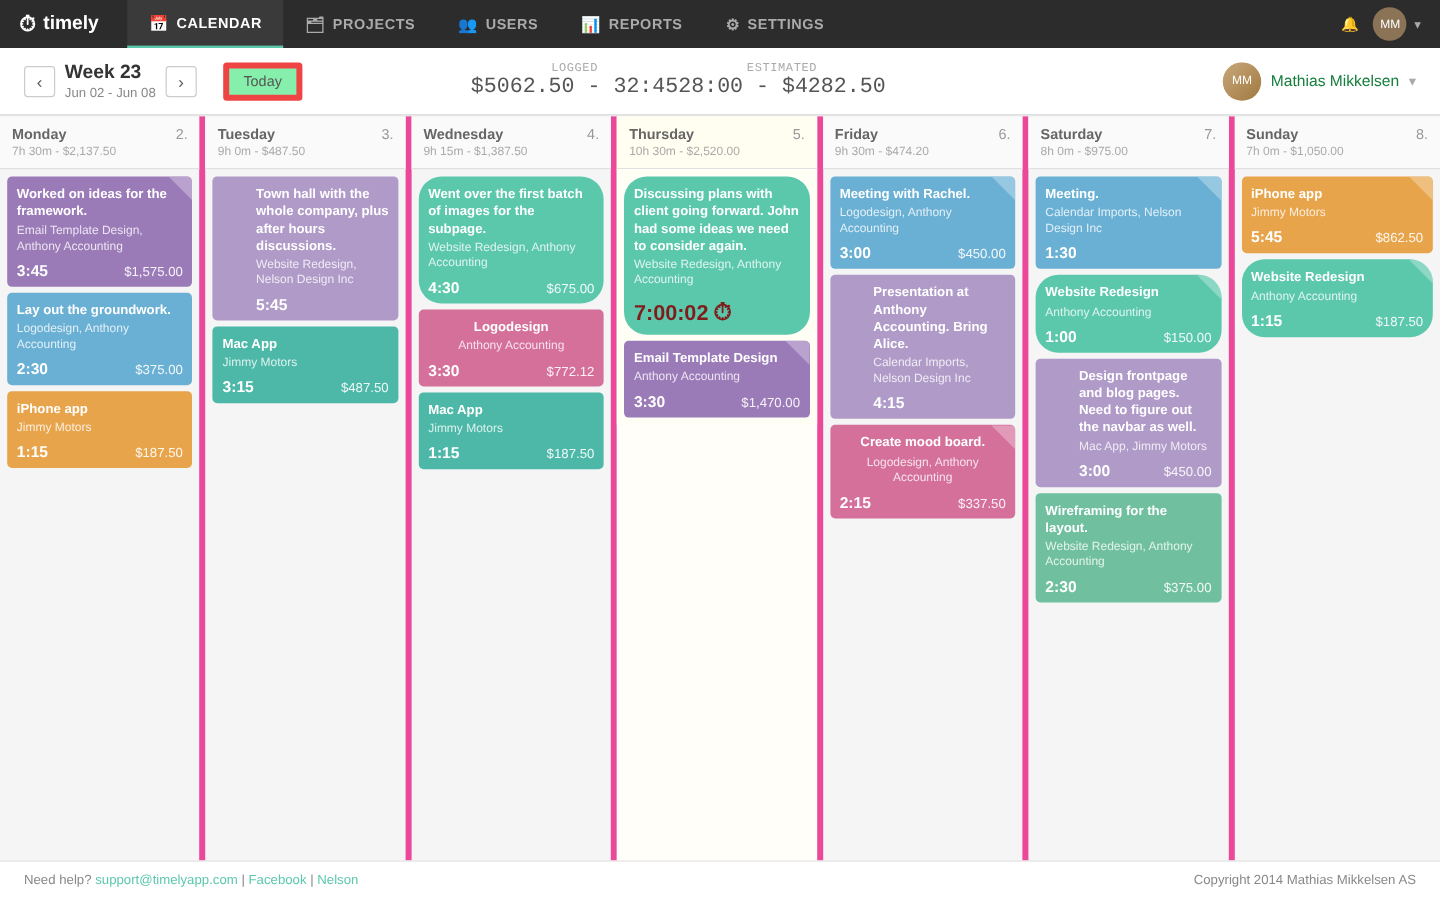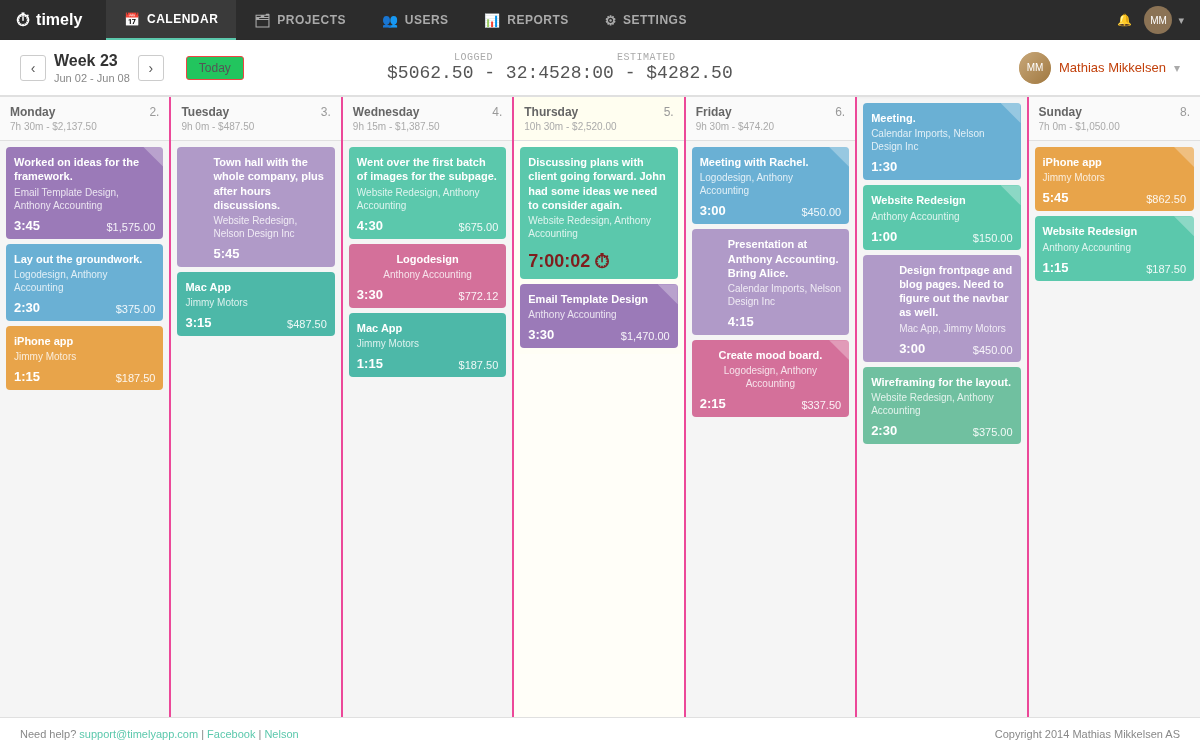--- a/index.html
+++ b/index.html
@@ -40,41 +40,41 @@
     }
     .week-nav { display: flex; align-items: center; gap: 8px; }
     .week-btn {
       width: 26px; height: 26px; border: 1px solid #ccc; background: #fff; border-radius: 3px; cursor: pointer;
       display: flex; align-items: center; justify-content: center; font-size: 14px; color: #555;
     }
     .week-title { font-size: 16px; font-weight: 600; color: #333; }
     .week-dates { font-size: 11px; color: #888; margin-top: 2px; }
     .week-info { display: flex; flex-direction: column; align-items: flex-start; }
     .today-btn {
-      margin-left: 14px; padding: 4px 12px; border: 1px solid #ef4444; background: #22c55e; border-radius: 3px; cursor: pointer;
+      margin-left: 14px; padding: 4px 12px; border: 5px solid #ef4444; background: #86efac; border-radius: 3px; cursor: pointer;
       font-size: 12px; color: #555;
     }
     .week-stats { display: flex; margin: 0 auto; font-family: Liberation Mono, monospace; }
     .stat-group { text-align: center; }
     .stat-label { font-size: 10px; color: #aaa; text-transform: uppercase; letter-spacing: 0.5px; }
     .stat-value { font-size: 18px; font-weight: 300; color: #555; }
     .user-info { display: flex; align-items: center; gap: 8px; margin-left: auto; }
     .user-avatar { width: 32px; height: 32px; border-radius: 50%; background: #c8a87a; display: flex; align-items: center; justify-content: center; overflow: hidden; }
-    .user-name { font-size: 13px; color: #c2410c; }
+    .user-name { font-size: 13px; color: #15803d; }
 
     
     .calendar-container { overflow-x: auto; }
     .calendar-grid {
       display: grid;
       grid-template-columns: repeat(7, 1fr);
       border-top: 1px solid #e0e0e0;
       min-width: 1000px;
     }
     .day-column {
-      border-right: 2px solid #ec4899;
+      border-right: 5px solid #ec4899;
       min-height: 620px;
     }
     .day-column:last-child { border-right: none; }
     .day-header {
       padding: 8px 10px;
       border-bottom: 1px solid #e0e0e0;
       background: #fafafa;
     }
     .day-name { font-size: 12px; color: #666; font-weight: 600; }
     .day-num { font-size: 12px; color: #999; float: right; }
@@ -106,21 +106,21 @@
 
     
     .today-column .day-header { background: #fffef0; }
     .today-column .day-body { background: #fffef5; }
     .today-column { background: #fffef8; }
 
     
     .c-purple { background: #9b7ab8; }
     .c-blue { background: #6ab0d4; }
     .c-orange { background: #e8a44a; }
-    .c-green { background: #5bc8ac; }
+    .c-green { background: #5bc8ac; border-radius: 19px; }
     .c-teal { background: #4db8a8; }
     .c-pink { background: #d4709a; text-align: center; }
     .c-lavender { background: #b09ac8; padding-left: 36px; }
     .c-mint { background: #70c0a0; }
 
     
     .footer {
       background: #fff;
       border-top: 1px solid #e0e0e0;
       padding: 10px 20px;
@@ -375,20 +375,25 @@
       <div class="event-subtitle">Logodesign, Anthony Accounting</div>
 
         <div class="event-footer">
           <span class="event-time">2:15</span>
           <span class="event-amount">$337.50</span>
         </div>
     </div>
         </div>
   </div>
       <div class="day-column">
+    <div class="day-header">
+      <span class="day-name">Saturday</span>
+      <span class="day-num">7.</span>
+      <div class="day-hours">8h 0m - $975.00</div>
+    </div>
     <div class="day-body">
           <div class="event-card c-blue">
       <div class="event-corner"></div>
       <div class="event-title">Meeting.</div>
       <div class="event-subtitle">Calendar Imports, Nelson Design Inc</div>
 
         <div class="event-footer">
           <span class="event-time">1:30</span>
 
         </div>

